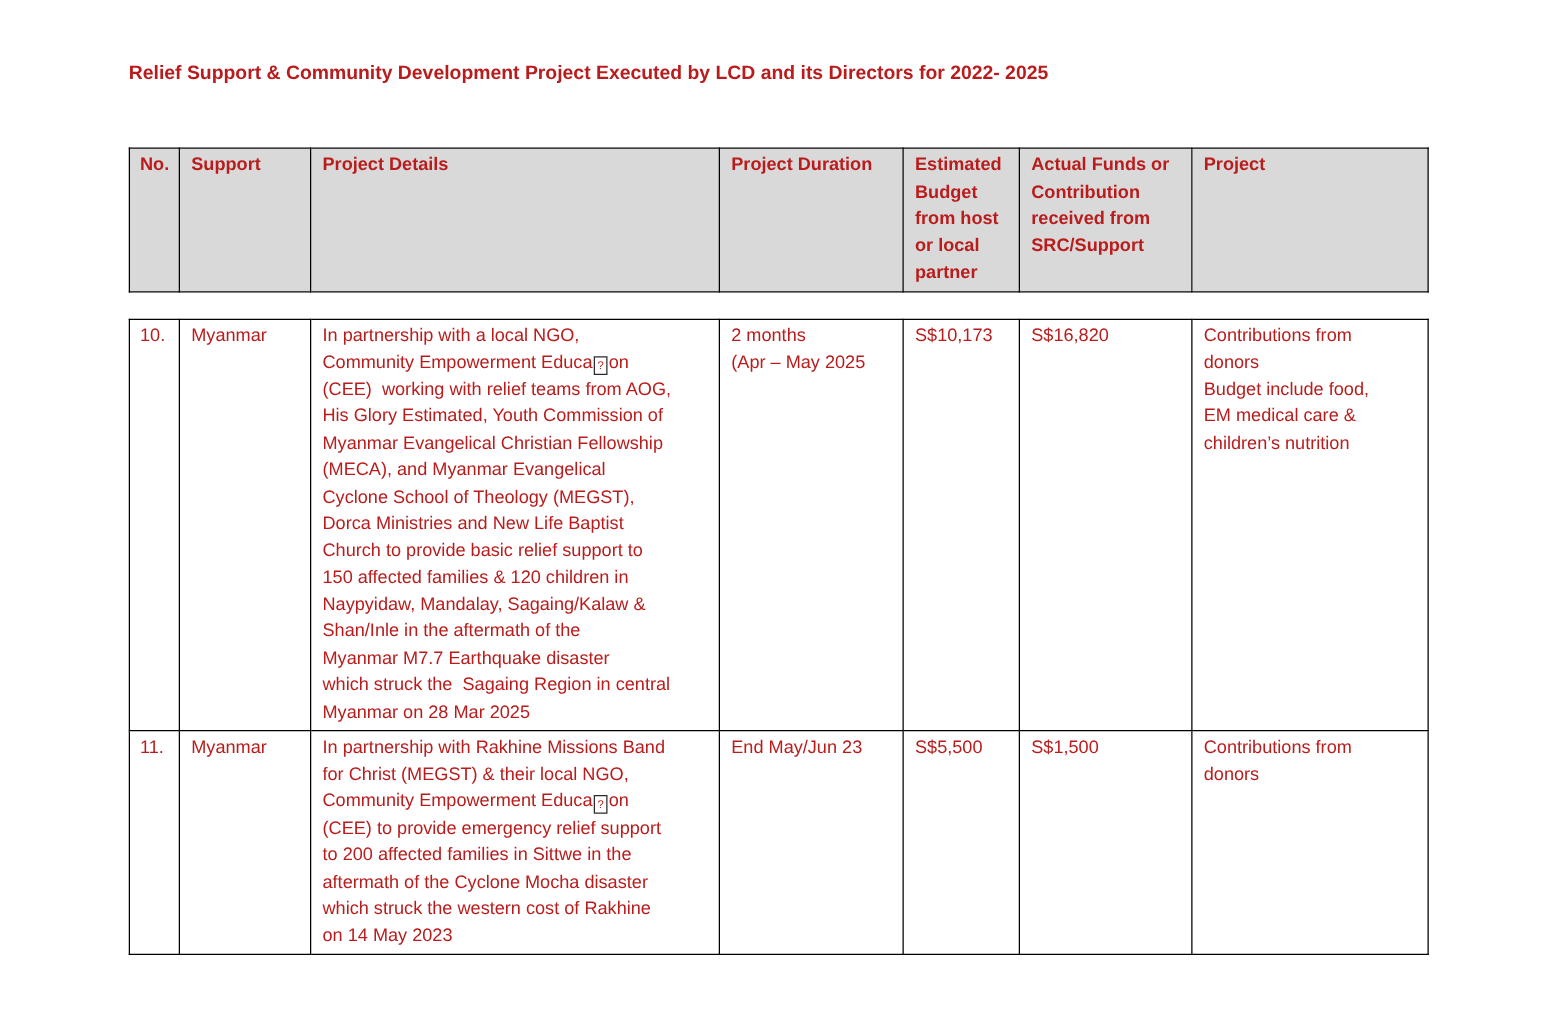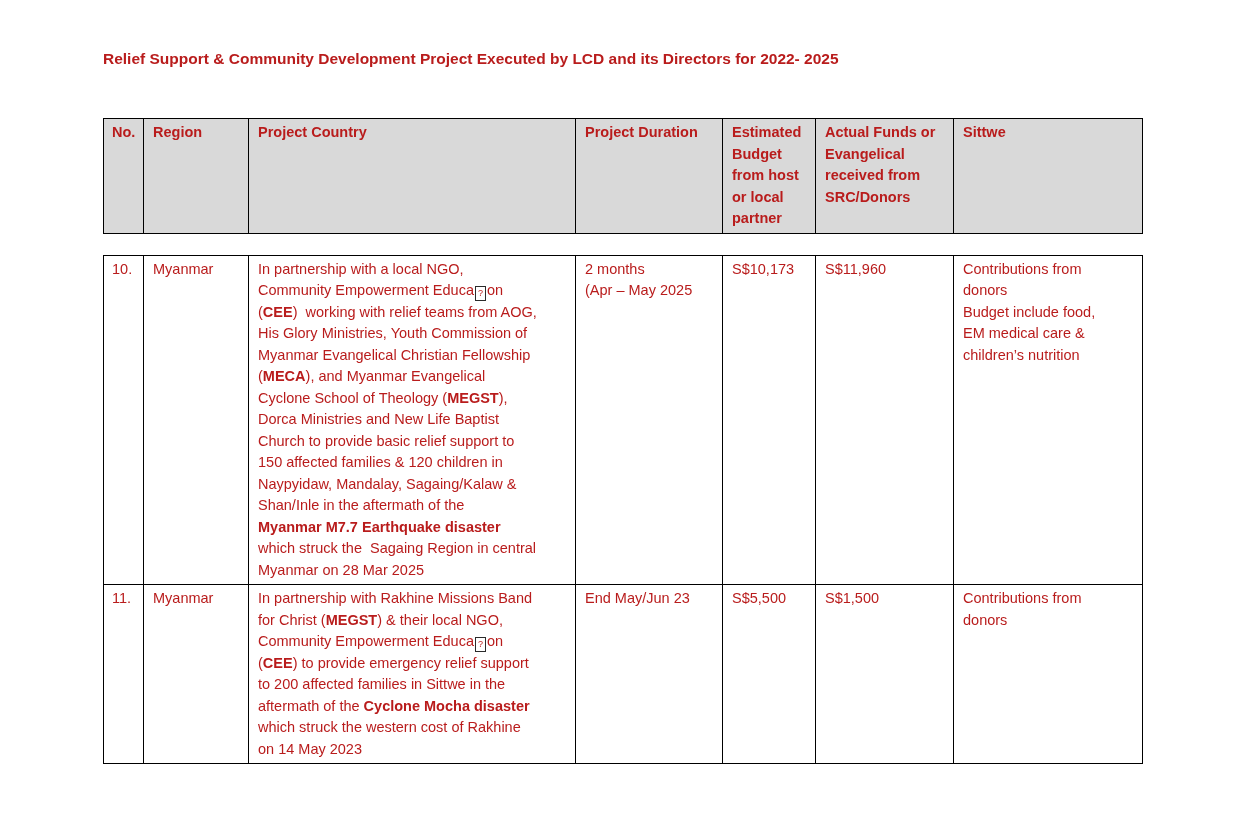--- a/index.html
+++ b/index.html
@@ -51,21 +51,21 @@
   }
   .tbl th {
     background: #d9d9d9;
     font-weight: bold;
     height: 103px;
   }
   .tbl td.c-no, .tbl th.c-no {
     padding-left: 8px;
   }
   .tbl b {
-    font-weight: bold;
+    font-weight: normal;
   }
   .tofu {
     display: inline-block;
     width: 9px;
     height: 13px;
     border: 1px solid #2b2b2b;
     font-size: 9px;
     line-height: 12px;
     text-align: center;
     vertical-align: -1px;
@@ -88,26 +88,26 @@
           <col style="width:105px">
           <col style="width:327px">
         <col style="width:147px">
           <col style="width:93px">
           <col style="width:138px">
         <col style="width:189px">
       </colgroup>
       <tbody>
           <tr>
         <th class="c-no">No.</th>
-        <th>Region</th>
-        <th>Project Country</th>
+        <th>Support</th>
+        <th>Project Details</th>
         <th>Project Duration</th>
         <th>Estimated Budget from host or local partner</th>
-        <th>Actual Funds or Evangelical received from SRC/Donors</th>
-        <th>Sittwe</th>
+        <th>Actual Funds or Contribution received from SRC/Support</th>
+        <th>Project</th>
       </tr>
     </tbody>
       </table>
 
     <table class="tbl body-tbl">
       <colgroup>
         <col style="width:40px">
           <col style="width:105px">
           <col style="width:327px">
         <col style="width:147px">
@@ -115,36 +115,36 @@
           <col style="width:138px">
         <col style="width:189px">
       </colgroup>
       <tbody>
           <tr>
         <td class="c-no">10.</td>
         <td>Myanmar</td>
         <td><span>In partnership with a local NGO,
 Community Empowerment Educa</span><span class="tofu">?</span><span>on
 (</span><b>CEE</b><span>)  working with relief teams from AOG,
-His Glory Ministries, Youth Commission of
+His Glory Estimated, Youth Commission of
 Myanmar Evangelical Christian Fellowship
 (</span><b>MECA</b><span>), and Myanmar Evangelical
 Cyclone School of Theology (</span><b>MEGST</b><span>),
 Dorca Ministries and New Life Baptist
 Church to provide basic relief support to
 150 affected families &amp; 120 children in
 Naypyidaw, Mandalay, Sagaing/Kalaw &amp;
 Shan/Inle in the aftermath of the
 </span><b>Myanmar M7.7 Earthquake disaster</b><span>
 which struck the  Sagaing Region in central
 Myanmar on 28 Mar 2025</span></td>
         <td>2 months
 (Apr – May 2025</td>
         <td>S$10,173</td>
-        <td>S$11,960</td>
+        <td>S$16,820</td>
         <td>Contributions from
 donors
 Budget include food,
 EM medical care &amp;
 children’s nutrition</td>
       </tr>
       <tr>
         <td class="c-no">11.</td>
         <td>Myanmar</td>
         <td><span>In partnership with Rakhine Missions Band

